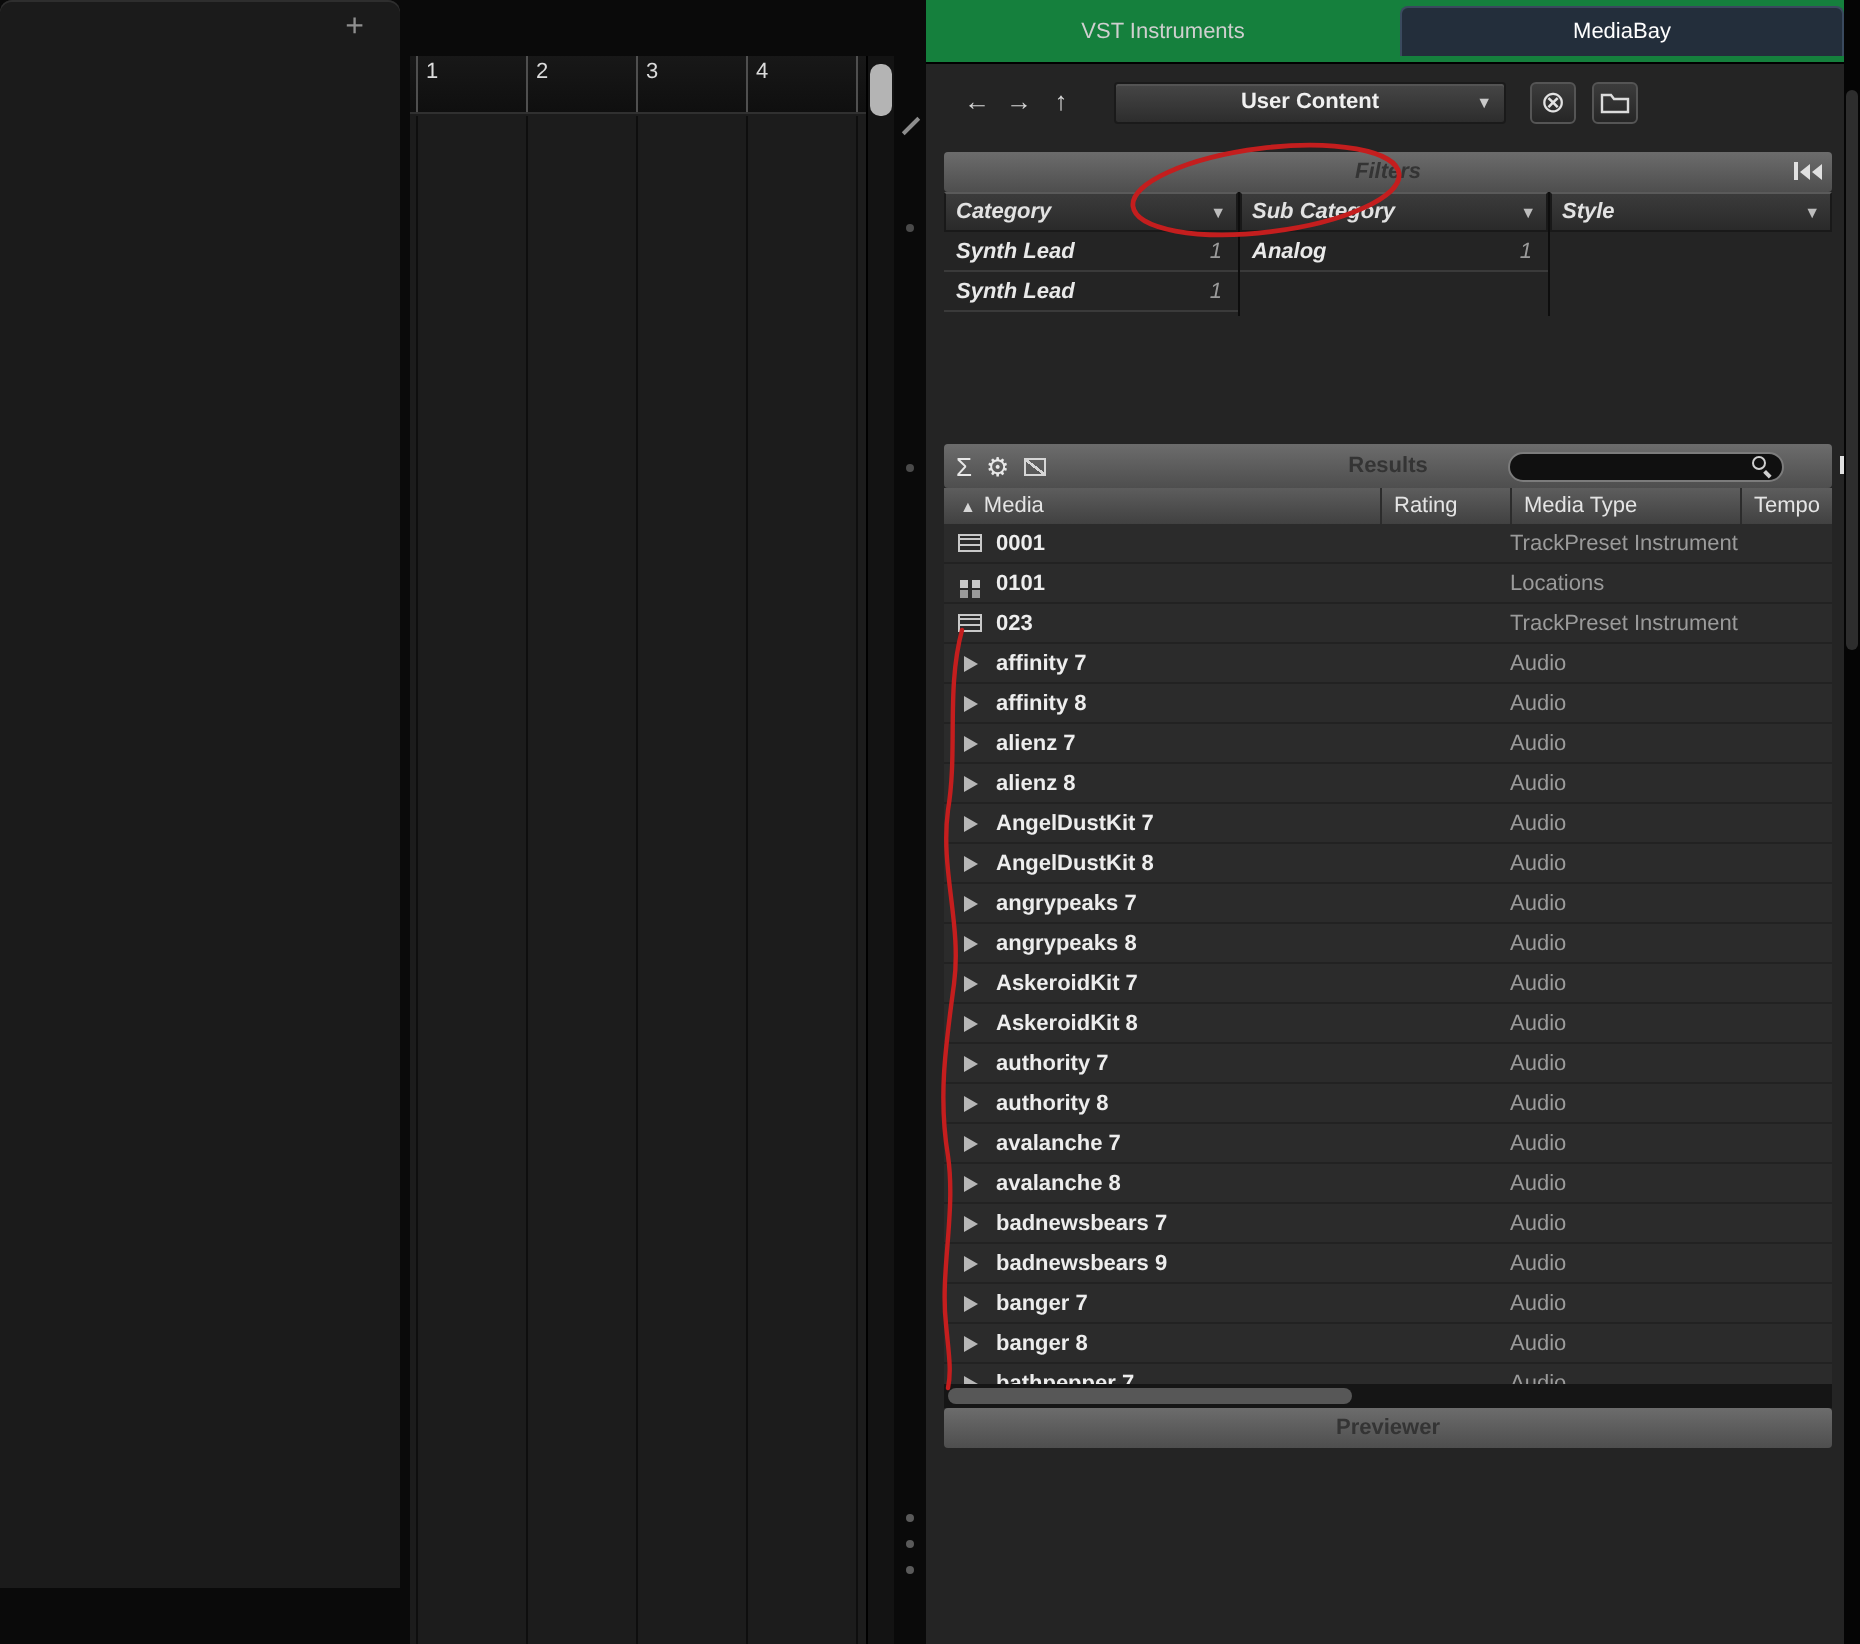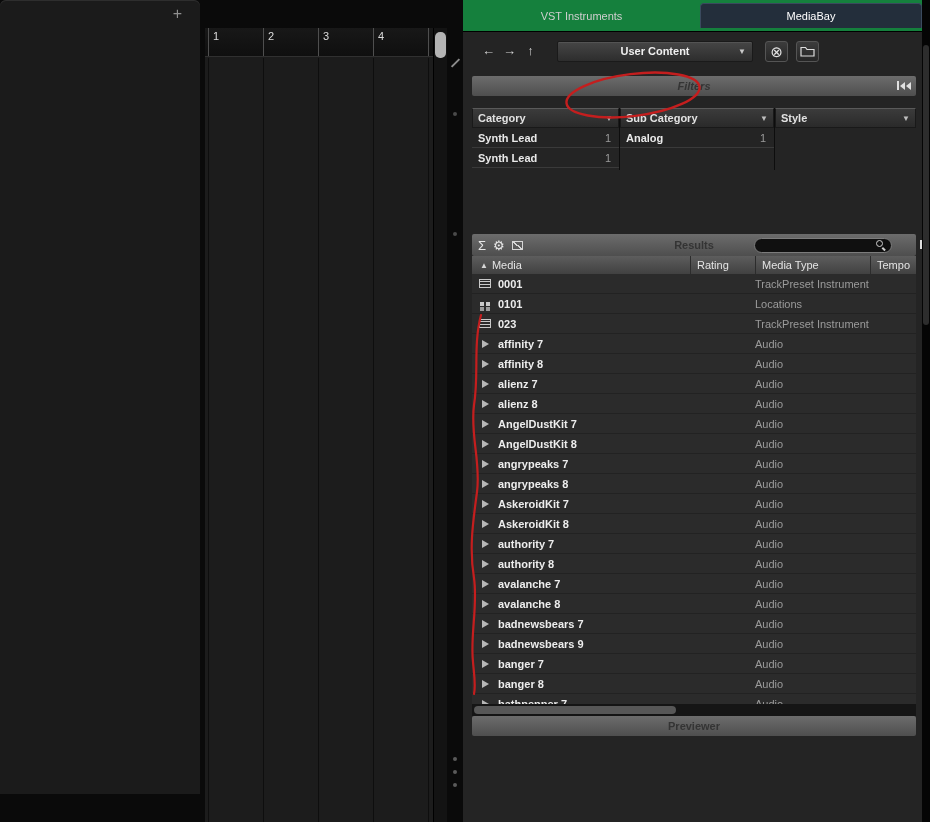--- a/index.html
+++ b/index.html
@@ -61,21 +61,21 @@
   .xglyph { color:#e3e3e3; font-size:15px; line-height:15px; }
 
   
   .collapse { position:absolute; right:5px; top:5px; display:flex; align-items:center; gap:1px; }
   .collapse .cbar { width:2px; height:9px; background:#e0e0e0; }
   .collapse .ctri { width:0; height:0; border-top:4px solid transparent; border-bottom:4px solid transparent;
     border-right:5px solid #e0e0e0; }
 
   
   .filters-bar { margin-top:12px;font-style:italic; }
-  .filter-table { margin-top:12px; display:flex; height:62px; }
+  .filter-table { margin-top:0; display:flex; height:62px;font-style:italic; }
   .filter-col { height:62px; border-right:1px solid #0d0d0d; }
   .filter-col:last-child { border-right:none; }
   .fc-0 { width:148px; } .fc-1 { width:155px; } .fc-2 { flex:1; }
   .filter-head { height:20px; background:linear-gradient(#3b3b3b,#2a2a2a); border:1px solid #191919;
     border-top:1px solid #5a5a5a; display:flex; align-items:center; padding:0 5px; }
   .filter-head .fh-label { color:#e2e2e2; font-size:11px; font-weight:bold; flex:1; }
   .filter-head .fh-arrow { color:#bdbdbd; font-size:8px; }
   .filter-item { height:20px; display:flex; align-items:center; padding:0 8px 0 6px;
     border-bottom:1px solid #3a3a3a; }
   .filter-item .fi-name { flex:1; color:#e9e9e9; font-size:11px; font-weight:bold; }

